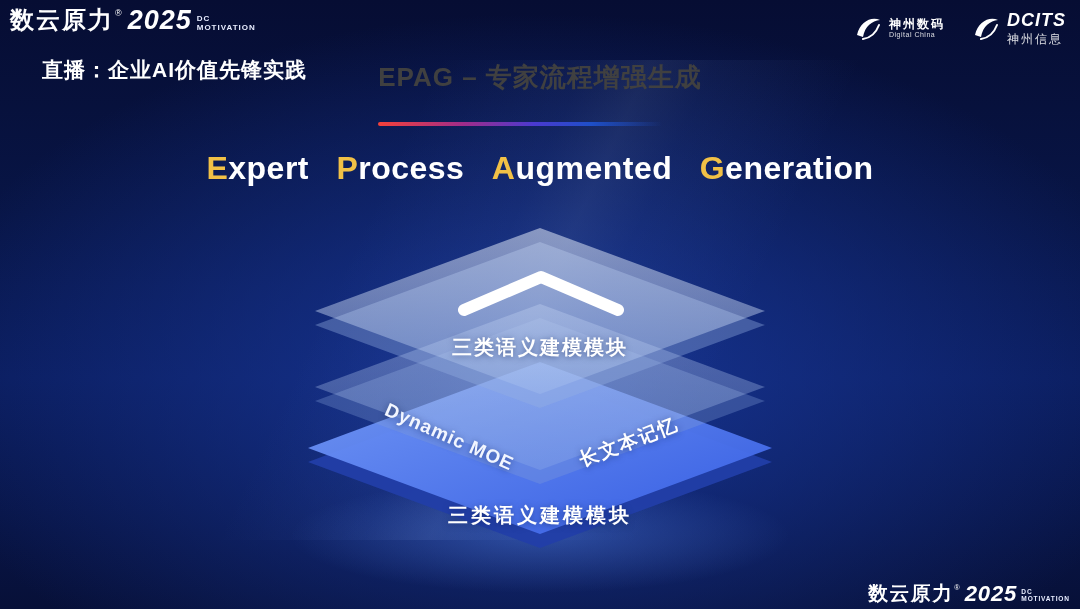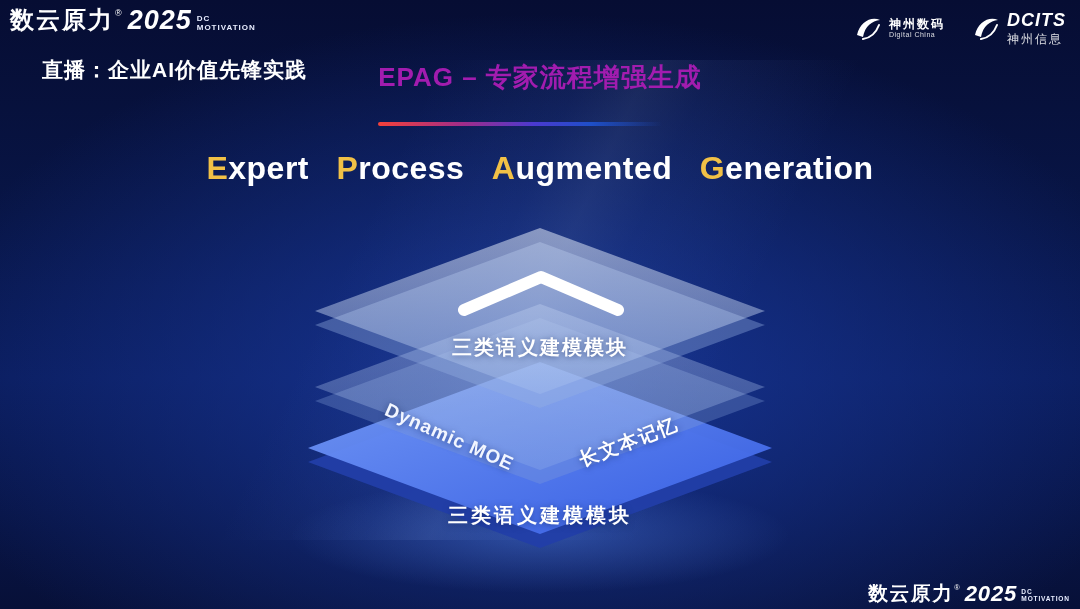--- a/index.html
+++ b/index.html
@@ -21,21 +21,21 @@
   .brand { position:absolute; display:flex; align-items:flex-end; white-space:nowrap; }
   .brand-topleft { left:10px; top:8px; }
   .brand-bottomright { right:10px; bottom:6px; transform:scale(.82); transform-origin:right bottom; }
   .brand-name { font-size:24px; font-weight:bold; letter-spacing:2px; line-height:1; }
   .brand-reg { font-size:9px; align-self:flex-start; margin:0 2px 0 1px; }
   .brand-year { font-size:27px; font-weight:bold; font-style:italic; letter-spacing:1px; line-height:.9; margin-left:4px; }
   .brand-sub { display:inline-flex; flex-direction:column; font-size:8px; font-weight:bold; letter-spacing:1px; line-height:1.15; margin-left:5px; color:#e8edff; }
 
   
   .live-label { position:absolute; left:10px; top:56px; font-size:21px; font-weight:bold; letter-spacing:1px;margin-left:32px; }
-  .slide-title { position:absolute; left:50%; top:60px; transform:translateX(-50%); font-size:26px; font-weight:bold; letter-spacing:1px; color:#a21caf; white-space:nowrap; }
+  .slide-title { position:absolute; left:50%; top:60px; transform:translateX(-50%); font-size:26px; font-weight:bold; letter-spacing:1px; color:#404040; white-space:nowrap; }
   .divider {
     position:absolute; left:378px; top:122px; width:284px; height:4px; border-radius:2px;
     background:linear-gradient(90deg,#f4413a 0%,#a02c8a 30%,#4a3ad0 55%,#1e4fc8 75%,rgba(30,79,200,0) 100%);
   }
 
   
   .partner-logos { position:absolute; right:14px; top:10px; display:flex; gap:26px; align-items:center; }
   .partner { display:flex; align-items:center; gap:6px; }
   .partner svg { display:block; }
   .partner-text { display:flex; flex-direction:column; line-height:1.2; }

